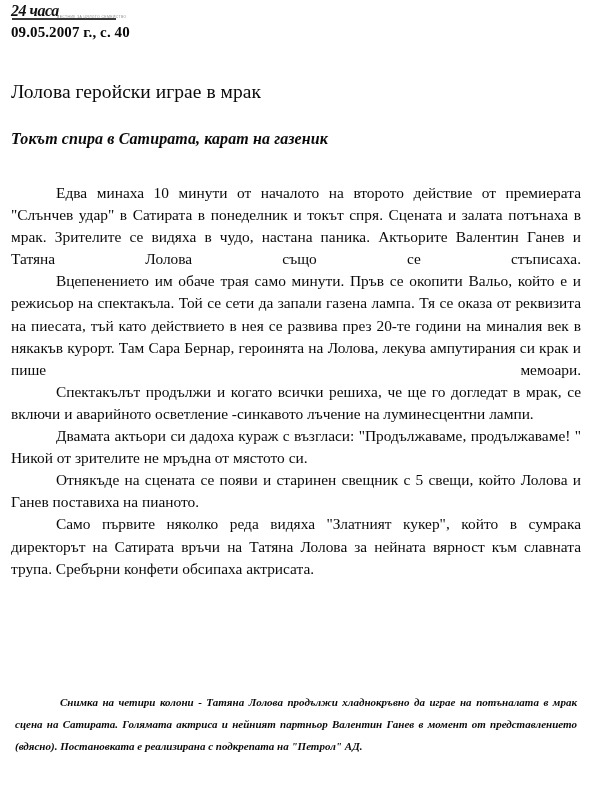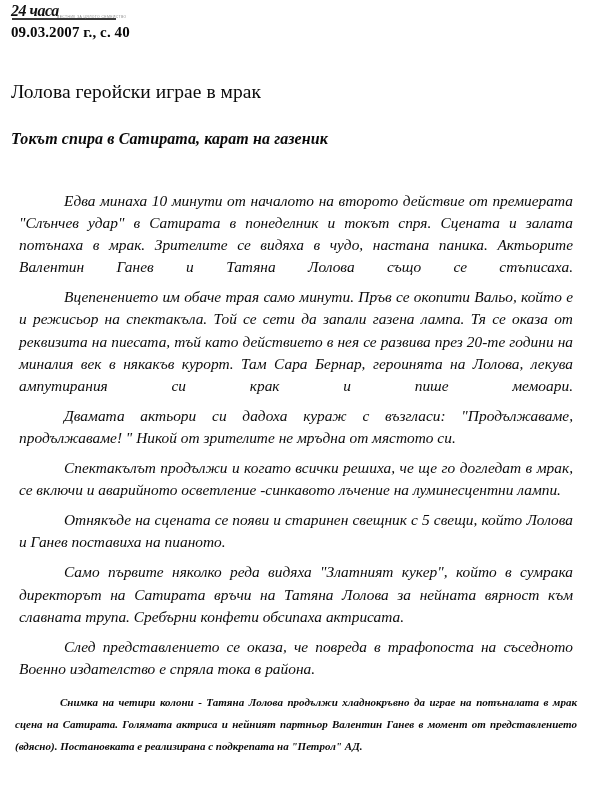--- a/index.html
+++ b/index.html
@@ -99,28 +99,27 @@
   }
 
   
   .body-col {
     position: absolute;
     left: 8px;
     top: 182px;
     width: 570px;
   }
   .body-col p {
-    margin: 8px;
+    margin: 0;
     text-align: justify;
     text-justify: inter-word;
     font-size: 15.4px;
     line-height: 22.1px;
     text-indent: 45px;
     hyphens: manual;
-    font-style: italic;
   }
   .body-col p.last-of-body {
     margin-bottom: 0;
   }
 
   .caption-block {
     position: absolute;
     left: 8px;
     top: 687px;
     width: 570px;
@@ -144,32 +143,31 @@
 <body>
 
 <div class="page">
 
   <div class="masthead">
     <span class="logo-text">24 часа</span>
     <span class="logo-rule"></span>
     <span class="logo-tagline">ВЕСТНИК ЗА ЦЯЛОТО СЕМЕЙСТВО</span>
   </div>
 
-  <div class="dateline">09.03.2007 г., с. 40</div>
+  <div class="dateline">09.05.2007 г., с. 40</div>
 
   <h1 class="headline">Лолова геройски играе в мрак</h1>
   <h2 class="subhead">Токът спира в Сатирата, карат на газеник</h2>
 
   <div class="body-col">
     <p class="justify-all">Едва минаха 10 минути от началото на второто действие от премиерата "Слънчев удар" в Сатирата в понеделник и токът спря. Сцената и залата потънаха в мрак. Зрителите се видяха в чудо, настана паника. Актьорите Валентин Ганев и Татяна Лолова също се стъписаха.</p>
     <p class="justify-all">Вцепенението им обаче трая само минути. Пръв се окопити Вальо, който е и режисьор на спектакъла. Той се сети да запали газена лампа. Тя се оказа от реквизита на пиесата, тъй като действието в нея се развива през 20-те години на миналия век в някакъв курорт. Там Сара Бернар, героинята на Лолова, лекува ампутирания си крак и пише мемоари.</p>
+    <p>Спектакълът продължи и когато всички решиха, че ще го догледат в мрак, се включи и аварийното осветление -синкавото лъчение на луминесцентни лампи.</p>
     <p>Двамата актьори си дадоха кураж с възгласи: "Продължаваме, продължаваме! " Никой от зрителите не мръдна от мястото си.</p>
-    <p>Спектакълът продължи и когато всички решиха, че ще го догледат в мрак, се включи и аварийното осветление -синкавото лъчение на луминесцентни лампи.</p>
     <p>Отнякъде на сцената се появи и старинен свещник с 5 свещи, който Лолова и Ганев поставиха на пианото.</p>
     <p>Само първите няколко реда видяха "Златният кукер", който в сумрака директорът на Сатирата връчи на Татяна Лолова за нейната вярност към славната трупа. Сребърни конфети обсипаха актрисата.</p>
-    <p class="last-of-body">След представлението се оказа, че повреда в трафопоста на съседното Военно издателство е спряла тока в района.</p>
   </div>
 
   <div class="caption-block">
     <p>Снимка на четири колони - Татяна Лолова продължи хладнокръвно да играе на потъналата в мрак сцена на Сатирата. Голямата актриса и нейният партньор Валентин Ганев в момент от представлението (вдясно). Постановката е реализирана с подкрепата на "Петрол" АД.</p>
   </div>
 
 </div>
 
 </body></html>

